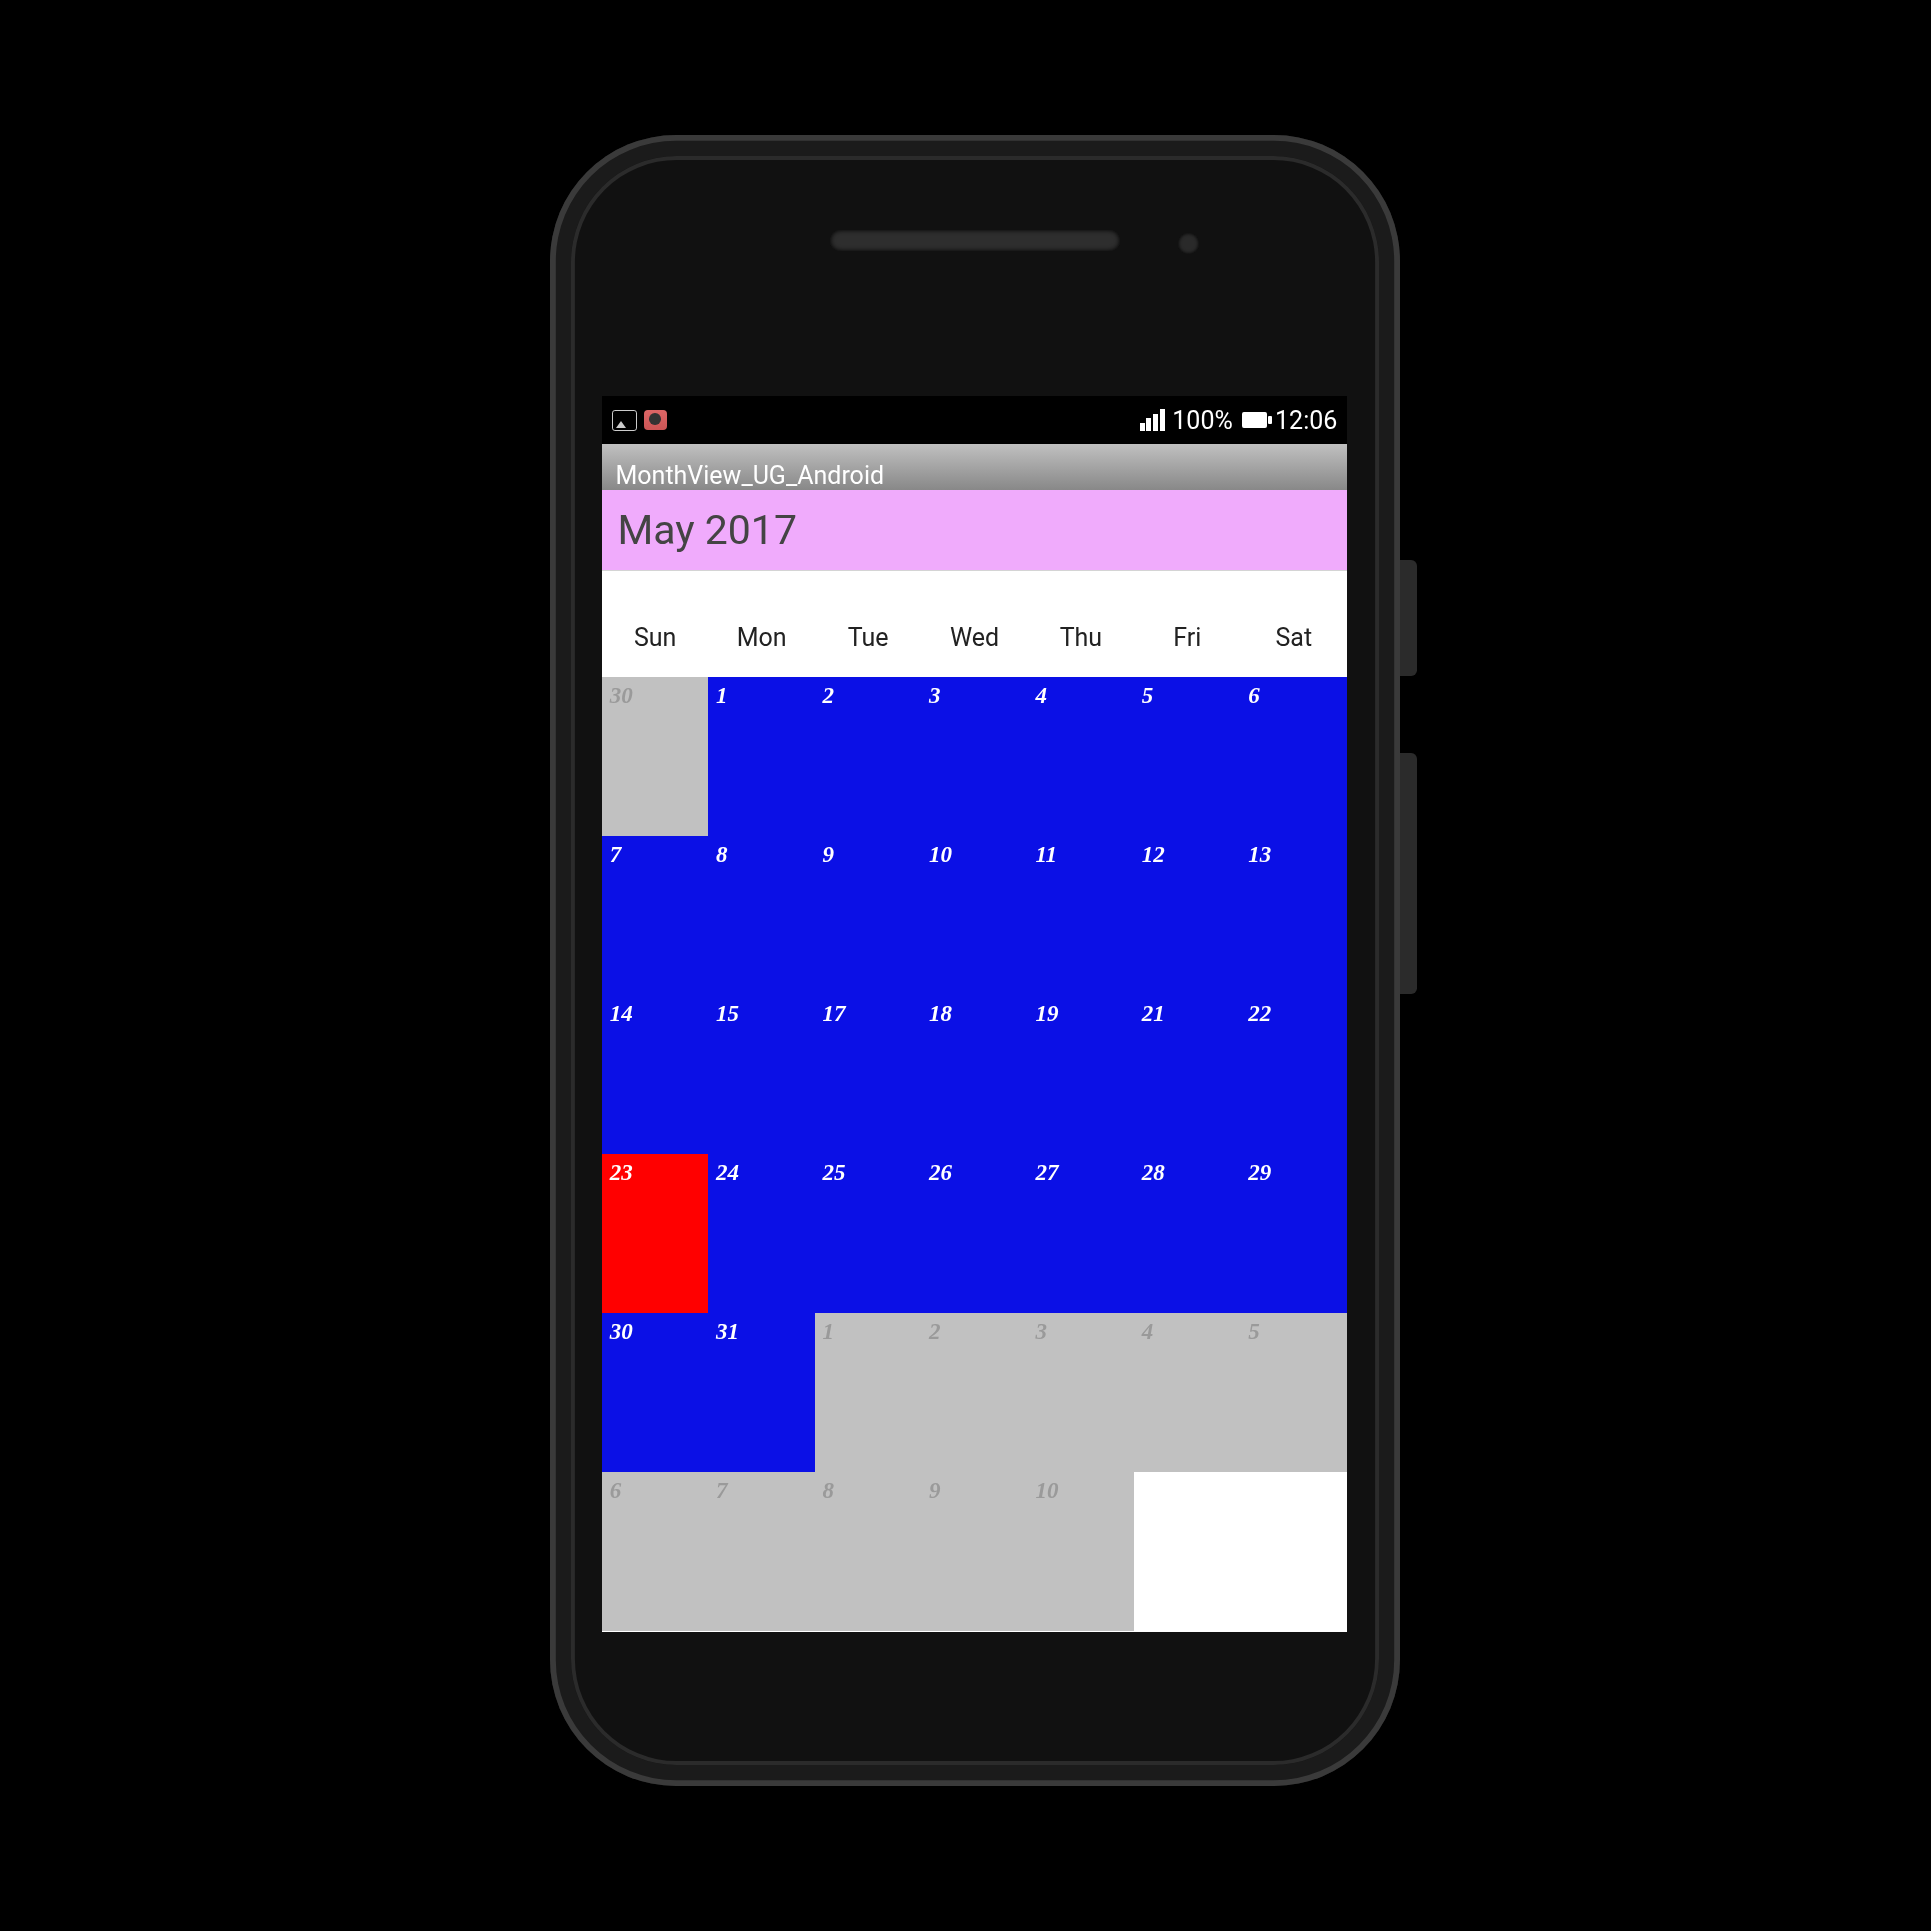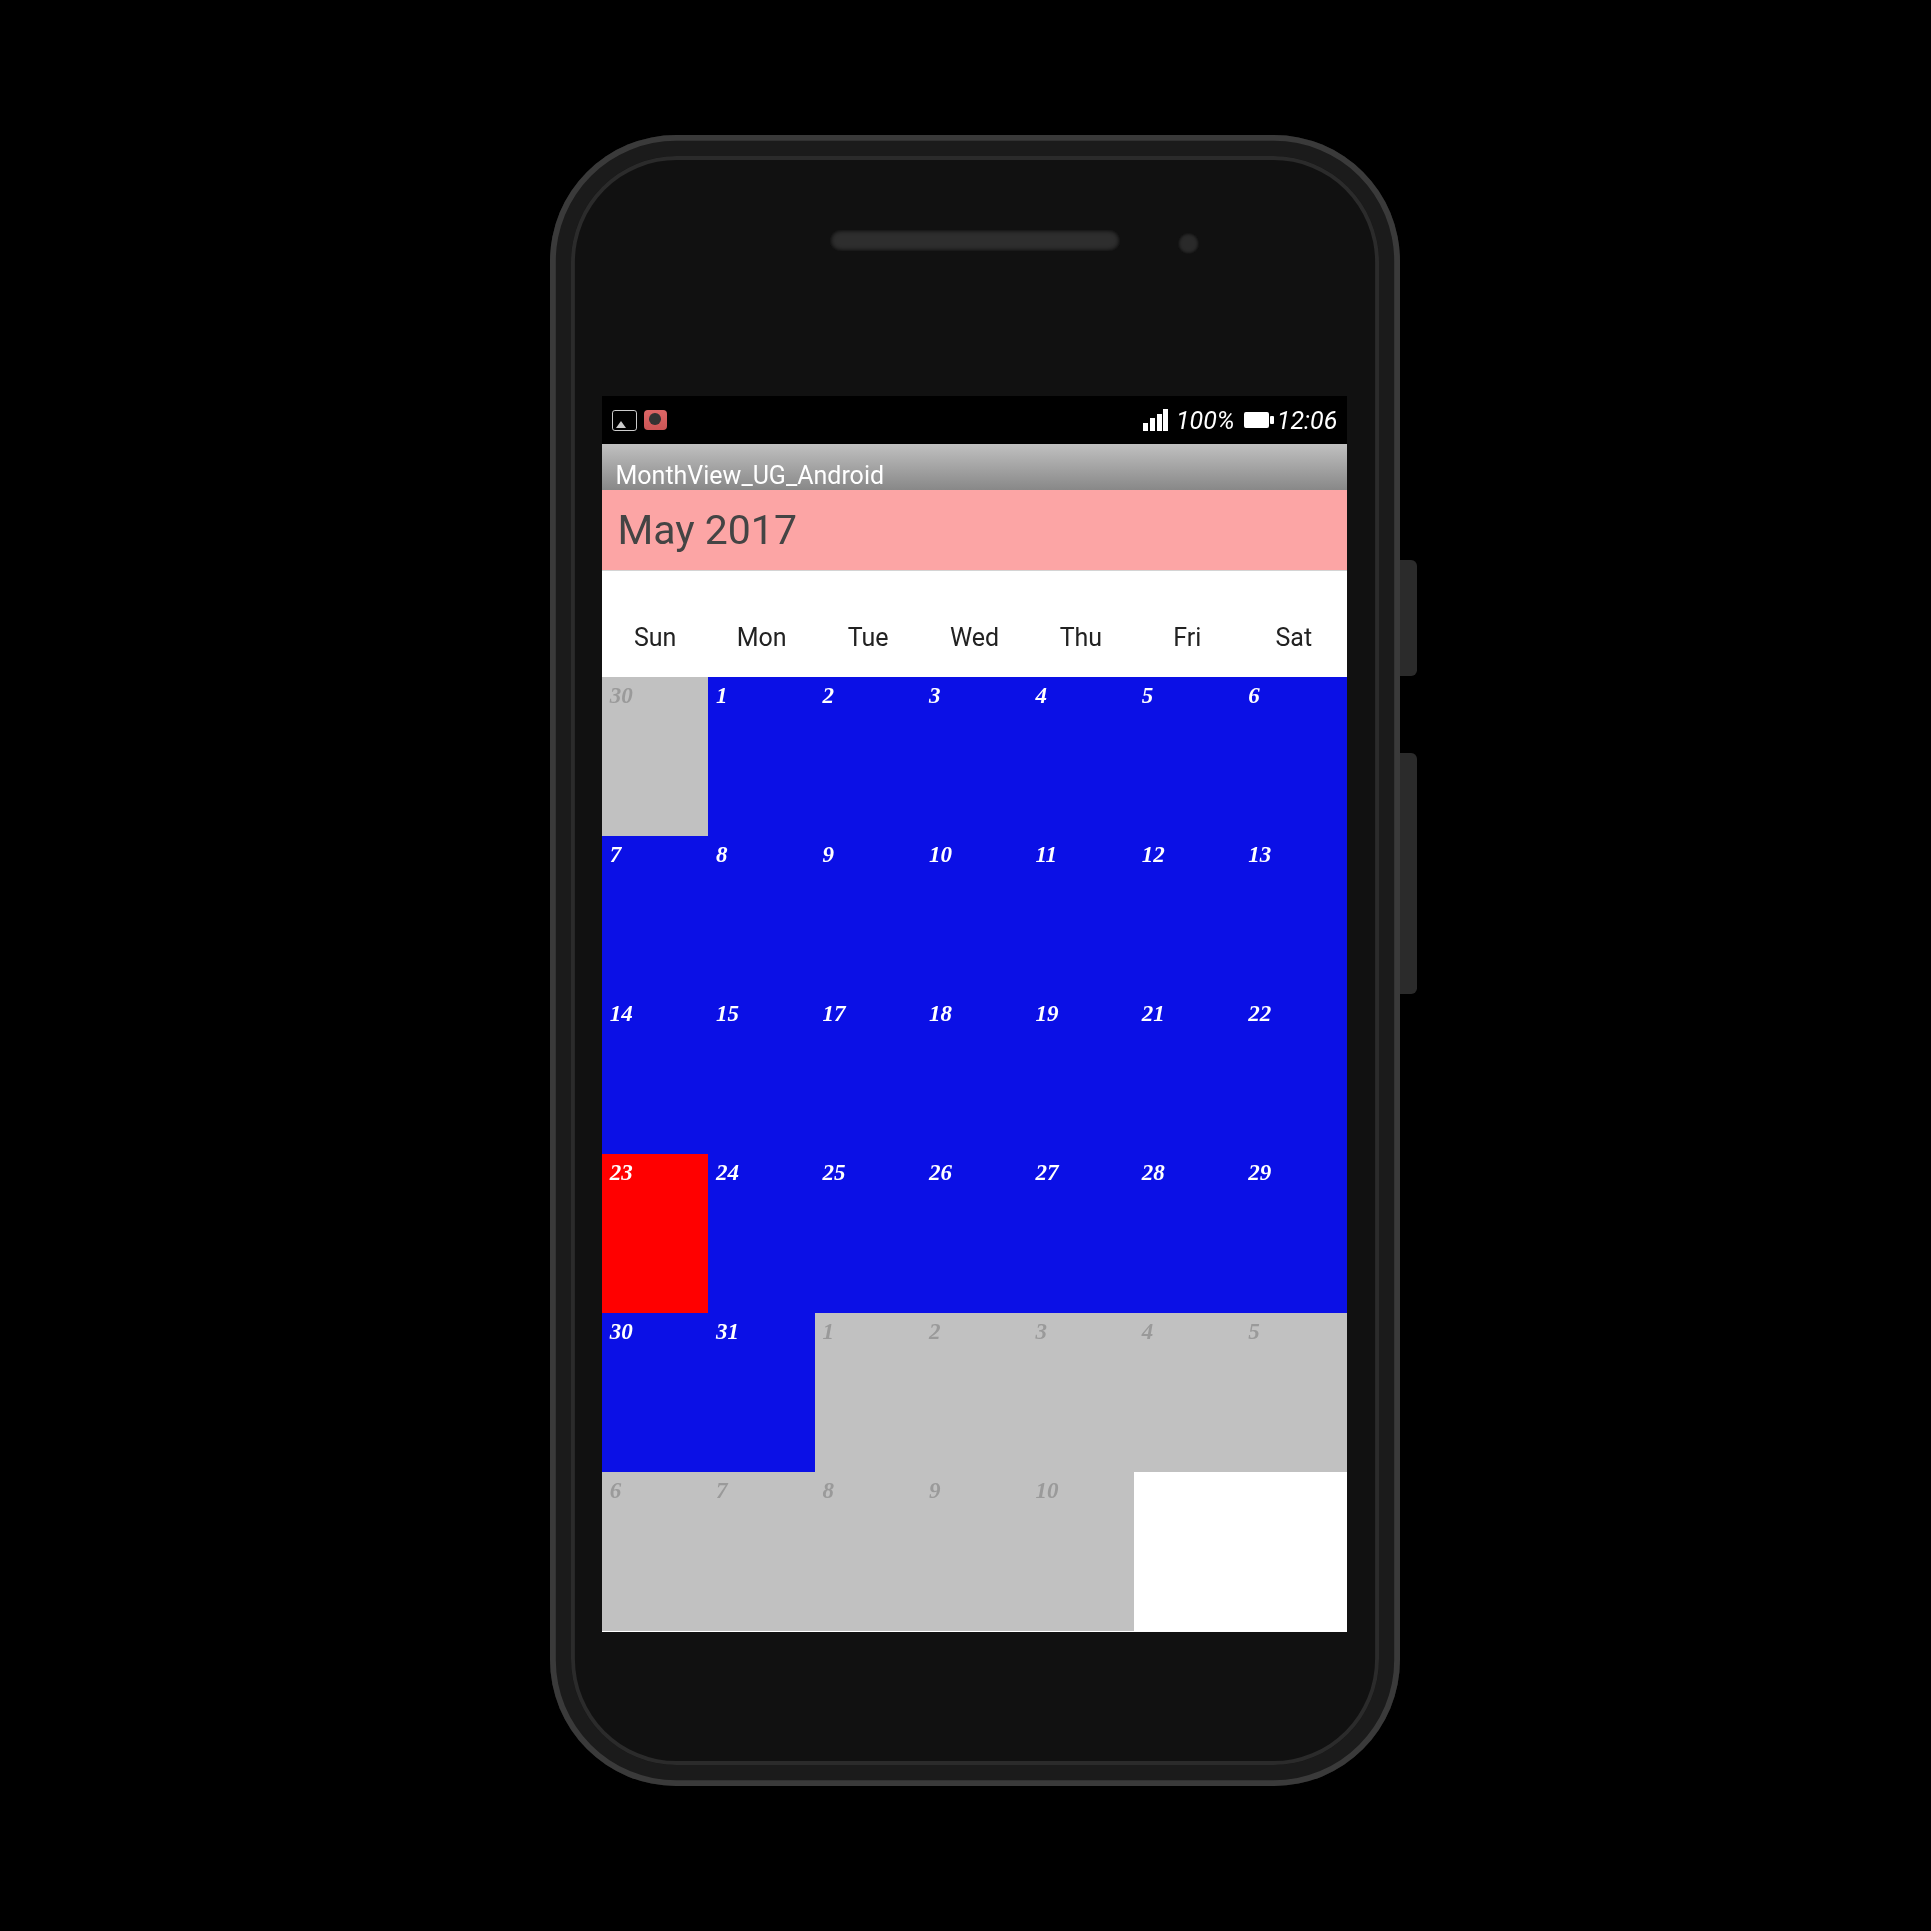--- a/index.html
+++ b/index.html
@@ -63,21 +63,21 @@
   .statusbar {
     height: 48px;
     background: #000;
     color: #fff;
     display: flex;
     align-items: center;
     font-size: 25px;
     padding: 0 9.7px;
   }
   .statusbar .left { display: flex; gap: 7.7px; align-items: center; }
-  .statusbar .right { margin-left: auto; display: flex; align-items: center; gap: 7.7px; font-style: italic; }
+  .statusbar .right { margin-left: auto; display: flex; align-items: center; gap: 7.7px; }
   .ico-image {
     width: 25px; height: 21px; border: 1.9px solid #ccc; border-radius: 2.9px; position: relative;
   }
   .ico-image::after {
     content: ""; position: absolute; left: 2.9px; bottom: 1.9px;
     border-left: 5.8px solid transparent; border-right: 5.8px solid transparent;
     border-bottom: 7.7px solid #ccc;
   }
   .ico-cam {
     width: 23px; height: 19.3px; background: linear-gradient(#d66,#c55); border-radius: 3.9px; position: relative;
@@ -96,21 +96,21 @@
     height: 46px;
     background: linear-gradient(#c0c0c0,#888);
     color: #fff;
     display:flex; align-items:flex-end;
     padding-left: 13.5px;
     font-size: 25px;
   }
   
   .month-header {
     height: 81px;
-    background: #fca5a5;
+    background: #f0abfc;
     border-bottom: 1px solid #d4d4d4;
     display:flex; align-items:center;
     padding-left: 15.4px;
     font-size: 41px;
     color: #444;
   }
   
   .weekdays {
     display:grid; grid-template-columns: repeat(7,1fr);
     height: 106px;

